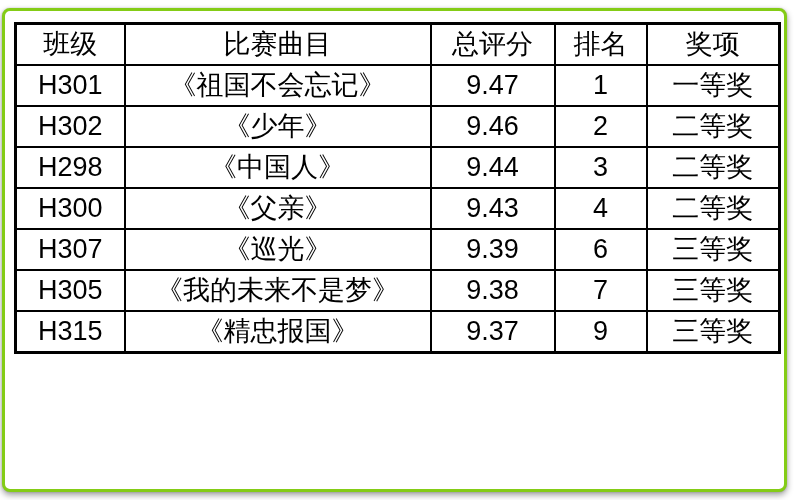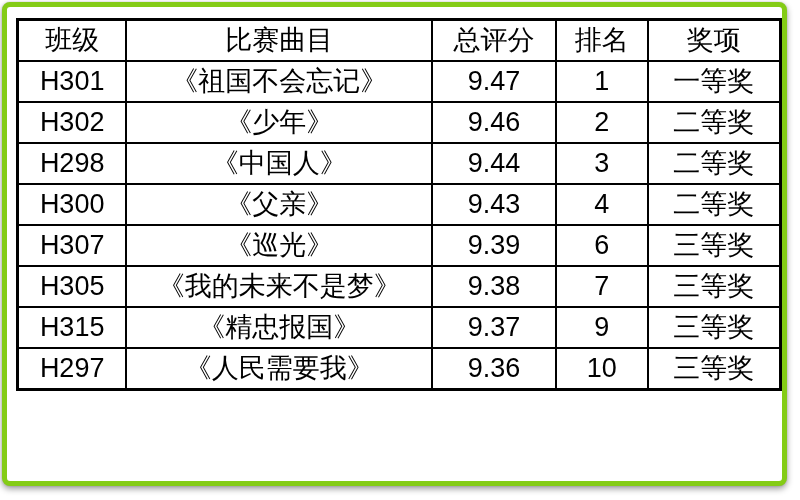--- a/index.html
+++ b/index.html
@@ -13,25 +13,25 @@
   }
   .page {
     position: relative;
     width: 800px;
     height: 500px;
     background: #ffffff;
   }
   .card {
     position: absolute;
     left: 2px;
-    top: 2px;
+    top: 8px;
     width: 785px;
     height: 484px;
     background: #ffffff;
-    border: 5px solid #84cc16;
+    border: 3px solid #84cc16;
     border-radius: 8px;
     box-shadow: 0 3px 6px rgba(0,0,0,0.38), 0 0 2px rgba(0,0,0,0.18);
     box-sizing: border-box;
   }
   table.results {
     border-collapse: collapse;
     table-layout: fixed;
     margin: 11px 0 0 9px;
     border: 3px solid #000000;
     background: #ffffff;
@@ -121,23 +121,16 @@
             <td>7</td>
             <td>三等奖</td>
           </tr>
           <tr>
             <td>H315</td>
             <td>《精忠报国》</td>
             <td>9.37</td>
             <td>9</td>
             <td>三等奖</td>
           </tr>
-          <tr>
-            <td>H297</td>
-            <td>《人民需要我》</td>
-            <td>9.36</td>
-            <td>10</td>
-            <td>三等奖</td>
-          </tr>
         </tbody>
     </table>
   </div>
 </div>
 
 </body></html>

